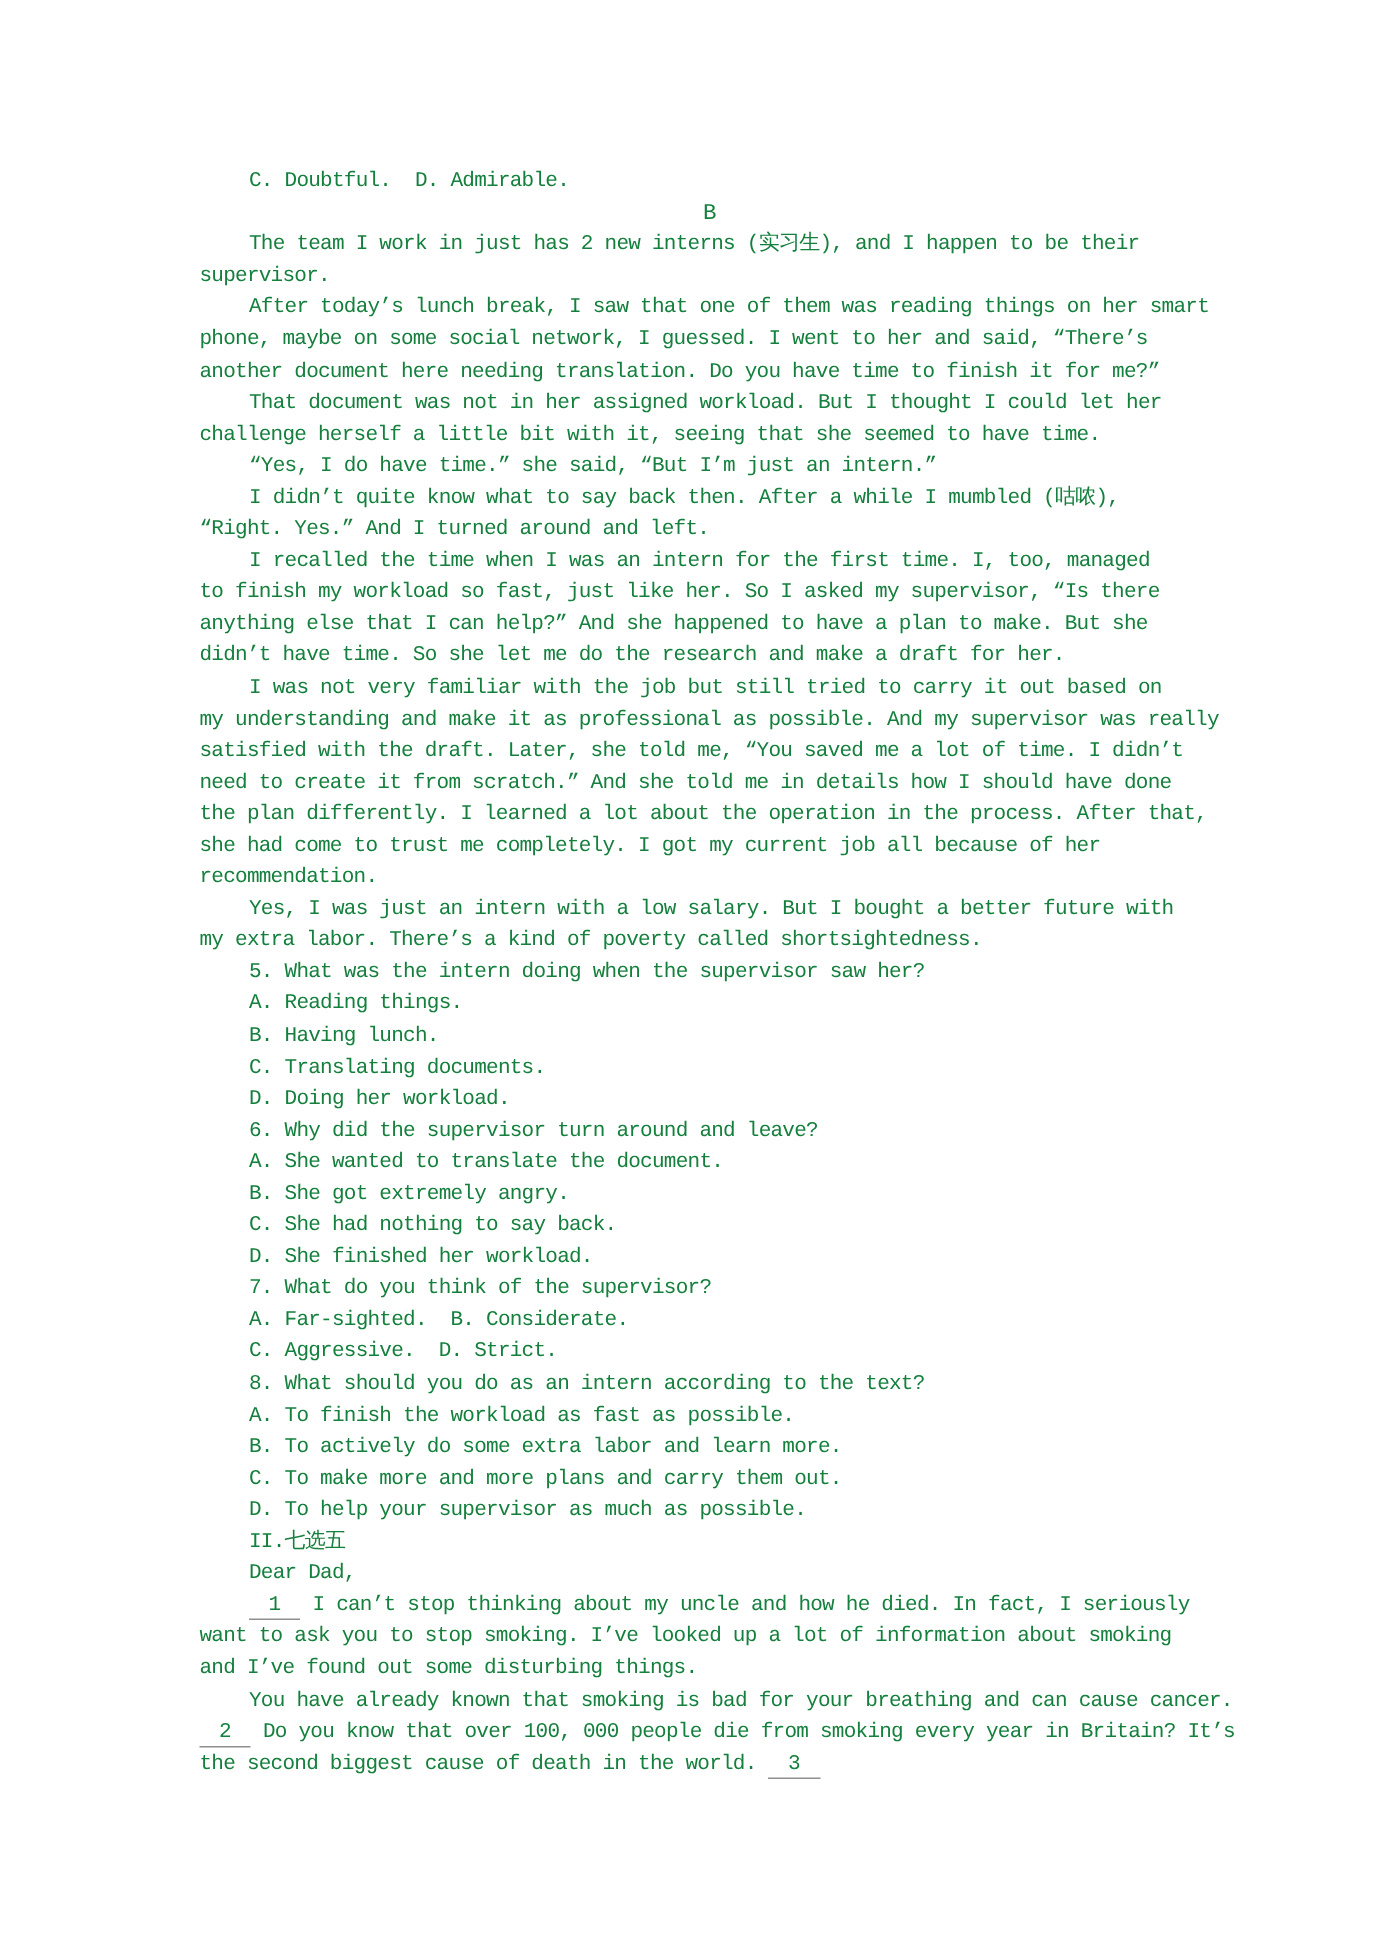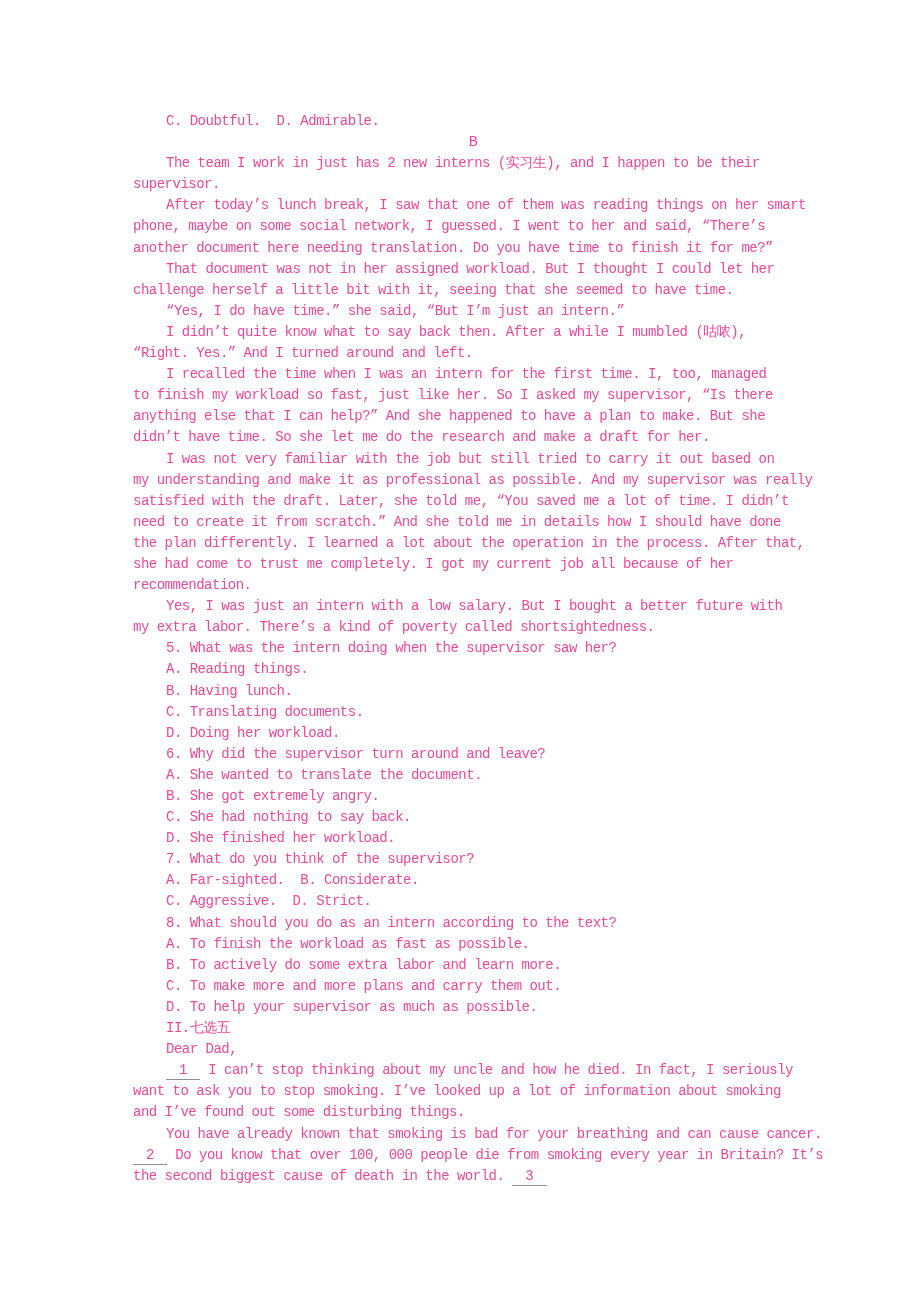--- a/index.html
+++ b/index.html
@@ -15,21 +15,21 @@
   }
   .doc {
     position: absolute;
     left: 133px;
     top: 111px;
     width: 680px;
     font-family: "Liberation Mono", "DejaVu Sans Mono", monospace;
     font-size: 14px;
     line-height: 21.1px;
     letter-spacing: -0.5px;
-    color: #ec4899;
+    color: #15803d;
     white-space: pre;
   }
   .line { height: 21.1px; }
   .line.indent { padding-left: 33px; }
   .line.center {
     text-align: center;
     padding-left: 0;
     font-size: 15px;
   }
   .blank {

